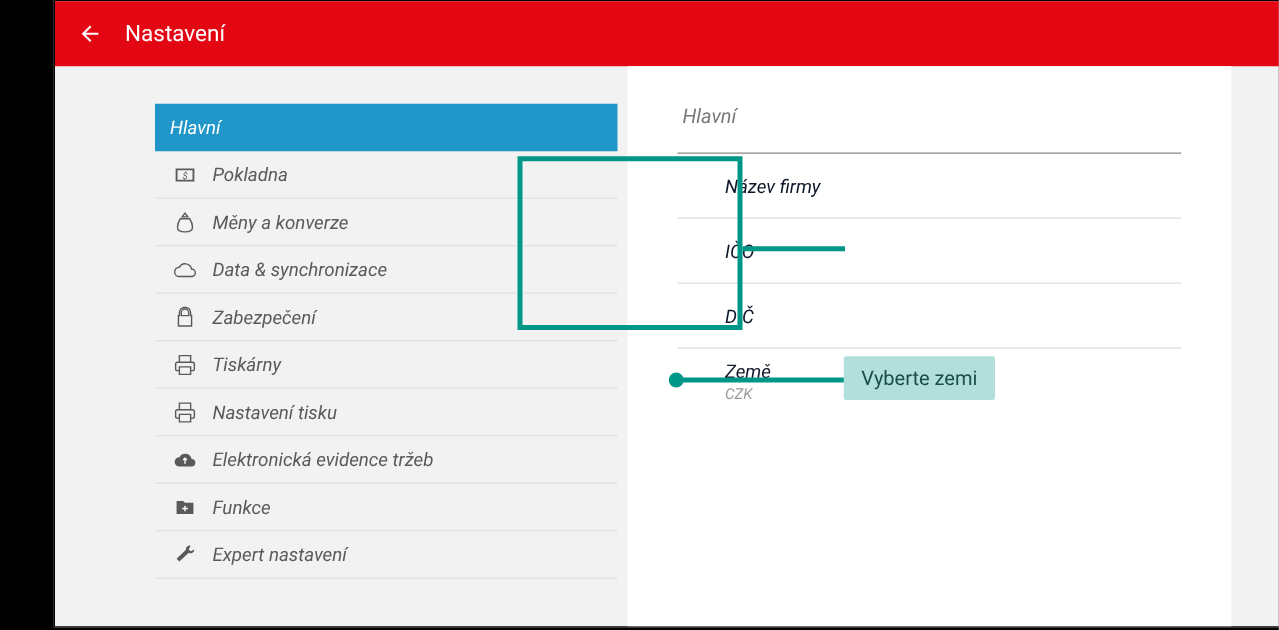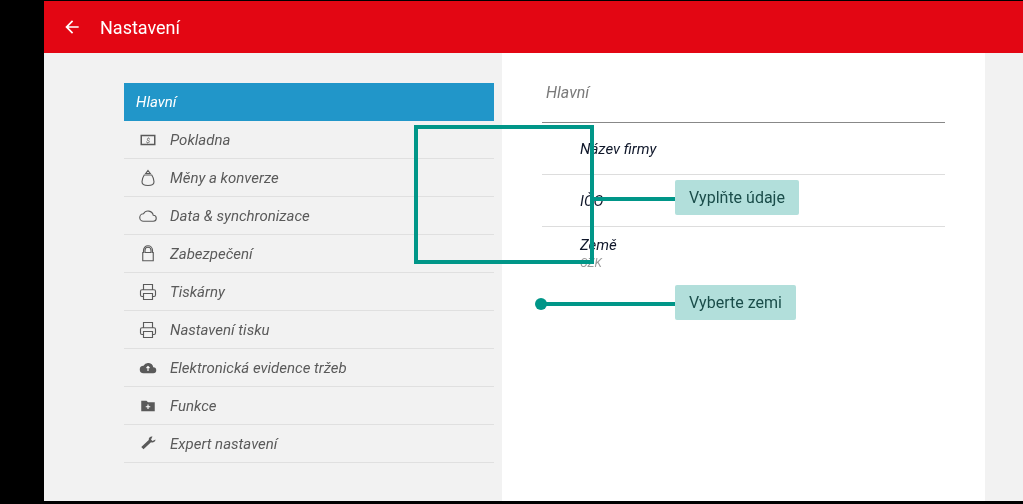--- a/index.html
+++ b/index.html
@@ -289,30 +289,32 @@
         <div class="divider"></div>
 
         <div class="fields-container">
           <div class="field-row">
             <span class="field-label">Název firmy</span>
           </div>
           <div class="field-row">
             <span class="field-label">IČO</span>
           </div>
           <div class="field-row">
+            <span class="field-label">DIČ</span>
+          </div>
+          <div class="field-row">
             <div class="field-col">
               <span class="field-label">Země</span>
               <span class="field-sub">CZK</span>
             </div>
           </div>
         </div>
       </div>
     </div>
   </div>
 
   <div class="highlight-box"></div>
   <div class="connector-line connector-1"></div>
-  <div class="callout callout-1">Vyplňte údaje</div>
   <div class="connector-dot dot-2"></div>
   <div class="connector-line connector-2"></div>
   <div class="callout callout-2">Vyberte zemi</div>
 
 </div>
 
 </body></html>

